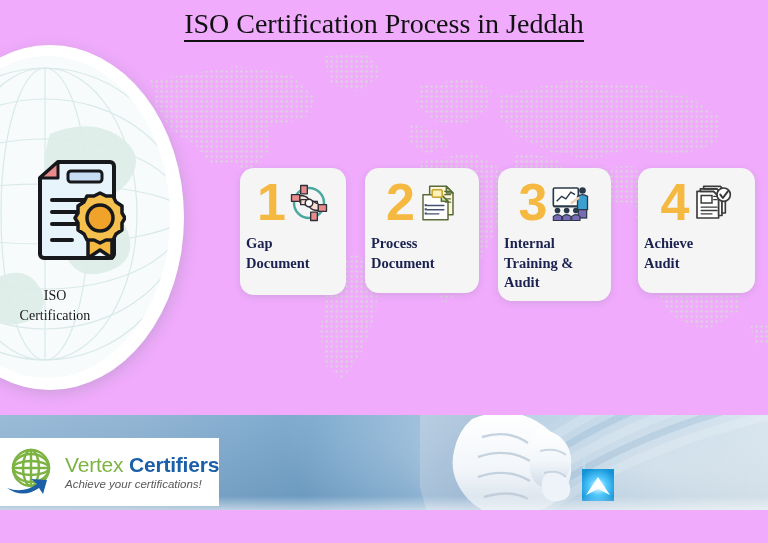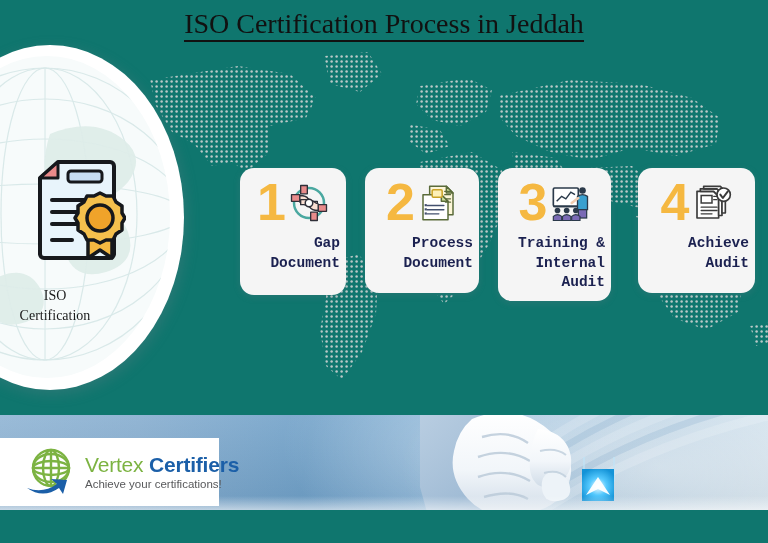--- a/index.html
+++ b/index.html
@@ -5,21 +5,21 @@
   * { box-sizing: border-box; margin: 0; padding: 0; }
   html, body {
     width: 768px; height: 543px;
     overflow: hidden;
     background: #ffffff;
     font-family: "Liberation Sans", sans-serif;
   }
   #stage {
     position: relative;
     width: 768px; height: 543px;
-    background: #0f766e;
+    background: #f0abfc;
     overflow: hidden;
   }
 
   
   .worldmap {
     position: absolute;
     left: 120px; top: 40px;
     width: 660px; height: 360px;
     opacity: 0.85;
     pointer-events: none;
@@ -114,26 +114,26 @@
     color: #f5b841;
     letter-spacing: -2px;
   }
   .step-ico {
     width: 40px; height: 40px;
     flex: 0 0 auto;
     margin-left: 3px;
     margin-top: 2px;
   }
   .card-label {
-    font-family: Liberation Mono, monospace;
+    font-family: Liberation Serif, serif;
     font-weight: 700;
     font-size: 14.5px;
     line-height: 1.35;
     color: #1b2150;
-    text-align: right;
+    text-align: left;
     padding: 4px 6px 10px 6px;
   }
   .card-label .ln { display: block; white-space: nowrap; }
 
   
   .banner {
     position: absolute;
     left: 0; top: 415px;
     width: 768px; height: 95px;
     overflow: hidden;
@@ -168,39 +168,40 @@
   }
 
   
   .logo-box {
     position: absolute;
     left: 0; top: 438px;
     width: 219px; height: 68px;
     background: #ffffff;
     display: flex;
     align-items: center;
-    padding-left: 25px;
+    padding-left: 5px;
   }
   .logo-globe { width: 56px; height: 52px; flex: 0 0 auto; }
   .logo-text { margin-left: 4px; }
   .logo-line1 {
     font-family: "Liberation Sans", sans-serif;
     font-size: 21px;
     line-height: 1.05;
     letter-spacing: -0.2px;
     white-space: nowrap;
   }
   .logo-line1 .v { color: #7cb342; font-weight: 400; }
   .logo-line1 .c { color: #1b5fa8; font-weight: 700; }
   .logo-line2 {
     font-family: "Liberation Sans", sans-serif;
     font-size: 11.5px;
     color: #58595b;
     margin-top: 2px;
     white-space: nowrap;
+    font-style: italic;
   }
 </style>
 </head>
 <body>
 
 <div id="stage">
 
   <svg class="worldmap" viewBox="0 0 660 360" xmlns="http://www.w3.org/2000/svg">
     <defs>
       <pattern id="dots" x="0" y="0" width="5" height="5" patternUnits="userSpaceOnUse">
@@ -372,22 +373,22 @@
           <circle cx="9" cy="33" r="3.4" fill="#2b3a4a"></circle>
           <path d="M4 40 q5 -4 10 0 l0 5 h-10 Z" fill="#7a6ab5" stroke="#2b3a4a" stroke-width="1.4"></path>
           <circle cx="20" cy="33" r="3.4" fill="#2b3a4a"></circle>
           <path d="M15 40 q5 -4 10 0 l0 5 h-10 Z" fill="#7a6ab5" stroke="#2b3a4a" stroke-width="1.4"></path>
           <circle cx="31" cy="33" r="3.4" fill="#2b3a4a"></circle>
           <path d="M26 40 q5 -4 10 0 l0 5 h-10 Z" fill="#7a6ab5" stroke="#2b3a4a" stroke-width="1.4"></path>
         </g>
       </svg>
     </div>
     <div class="card-label">
+      <span class="ln">Internal</span>
       <span class="ln">Training &amp;</span>
-      <span class="ln">Internal</span>
       <span class="ln">Audit</span>
     </div>
   </div>
 
   <div class="card" style="left:638px; top:168px; width:117px; height:125px;">
     <div class="card-top">
       <span class="step-num">4</span>
       <svg class="step-ico" viewBox="0 0 48 48" xmlns="http://www.w3.org/2000/svg">
         <g fill="#ffffff" stroke="#3b3b3b" stroke-width="2" stroke-linejoin="round">
           <path d="M6 10 h20 l6 6 v26 h-26 Z"></path>

